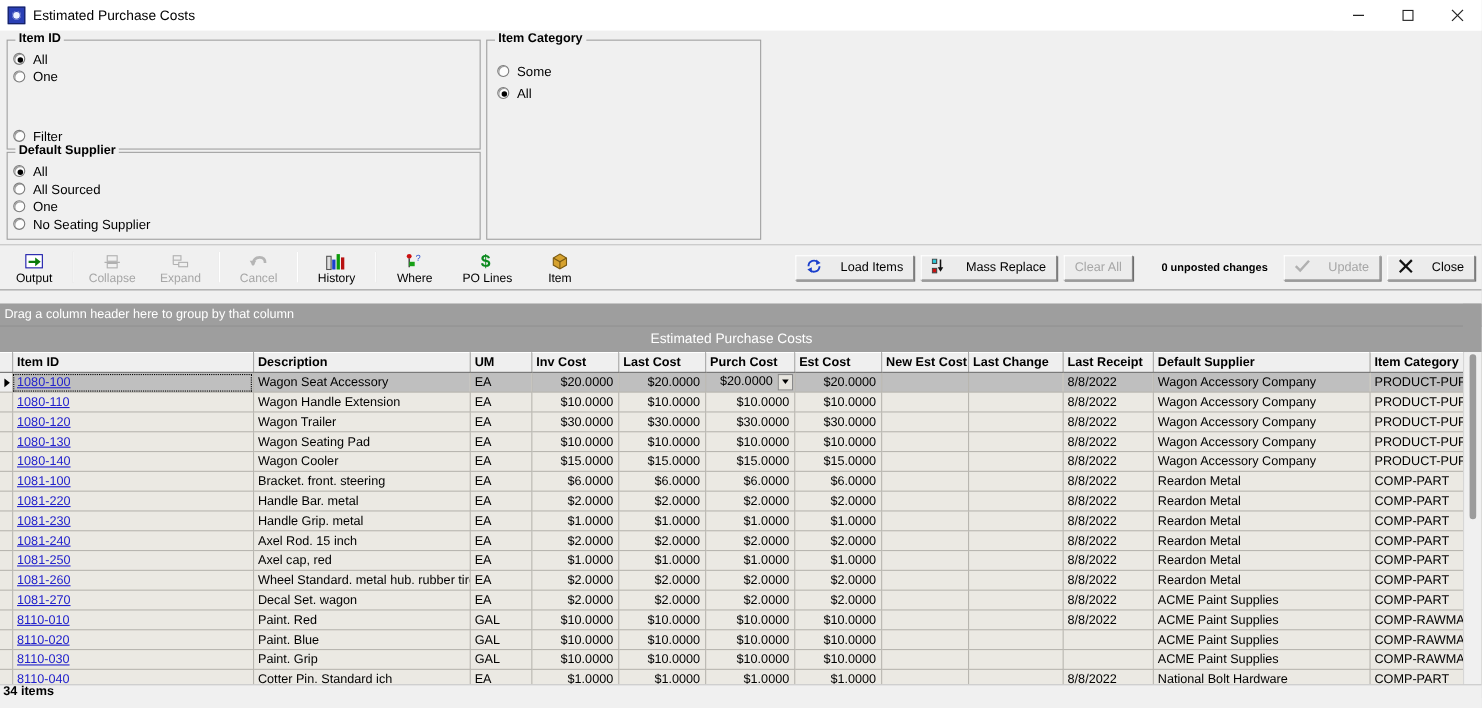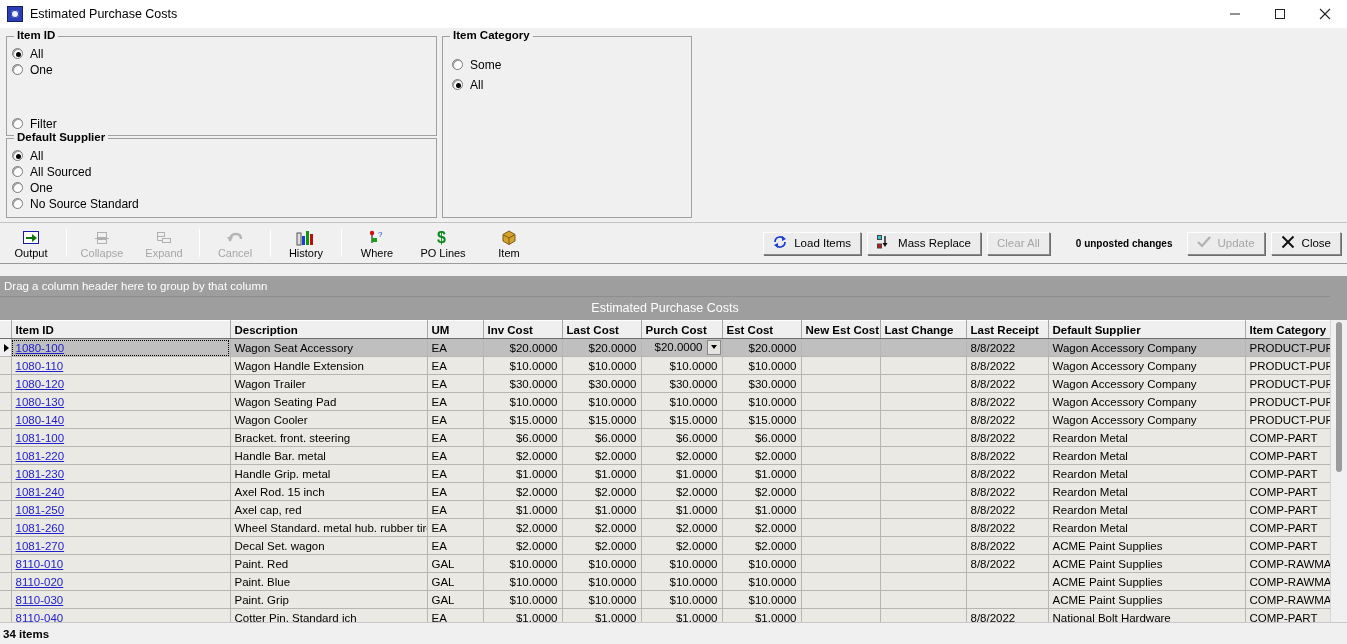--- a/index.html
+++ b/index.html
@@ -135,21 +135,21 @@
   .spacer { flex: 1; }
 
   .btn {
     height: 23px;
     border: 1px solid #8a8a8a;
     border-top-color: #ffffff;
     border-left-color: #ffffff;
     background: #ececec;
     display: inline-flex;
     align-items: center;
-    gap: 7px;
+    gap: 17px;
     padding: 0 9px;
     font-size: 11.5px;
     align-self: center;
     margin-right: 6px;
     box-shadow: 1px 1px 0 #6d6d6d;
     white-space: nowrap;
   }
   .btn.disabled { color: #a6a6a6; }
   #unposted {
     align-self: center;
@@ -290,21 +290,20 @@
 
   
   #statusbar {
     position: absolute;
     left: 0; bottom: 0;
     width: 1347px;
     height: 22px;
     background: #f0f0f0;
     border-top: 1px solid #c8c8c8;
     display: flex;
-    align-items: center;
     padding-left: 3px;
     font-size: 11.5px;
     font-weight: bold;
   }
 </style>
 </head>
 <body>
 
 <div id="titlebar">
   <div id="app-icon"></div>
@@ -356,21 +355,21 @@
     <div class="radio-row" style="left:5px; top:25px;">
       <span class="radio"></span>
       <span>All Sourced</span>
     </div>
     <div class="radio-row" style="left:5px; top:41px;">
       <span class="radio"></span>
       <span>One</span>
     </div>
     <div class="radio-row" style="left:5px; top:57px;">
       <span class="radio"></span>
-      <span>No Source Standard</span>
+      <span>No Seating Supplier</span>
     </div>
   </fieldset>
 
   <fieldset class="group-box" id="grp-category">
     <div class="group-title">Item Category</div>
     <div class="radio-row" style="left:9px; top:20px;">
       <span class="radio"></span>
       <span>Some</span>
     </div>
     <div class="radio-row" style="left:9px; top:40px;">

